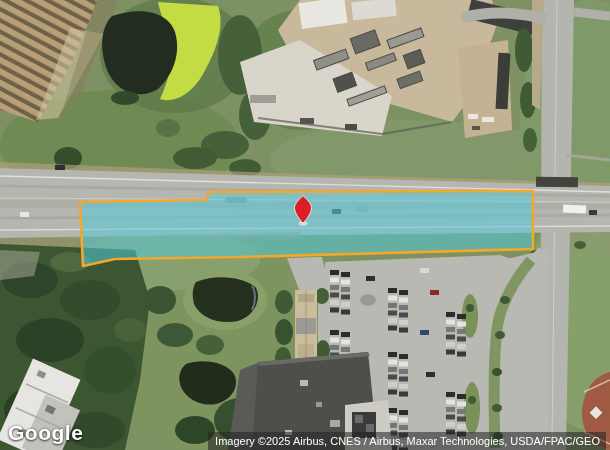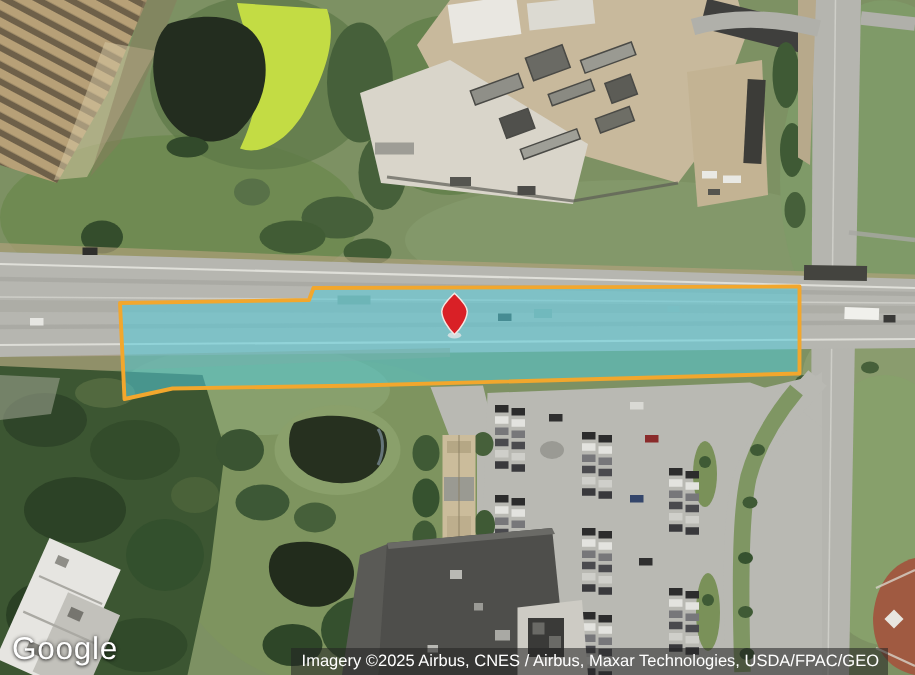--- a/index.html
+++ b/index.html
@@ -3,26 +3,26 @@
 <meta charset="utf-8">
 <style>
   html,body{margin:0;padding:0;background:#222;}
   .map-viewport{
     position:relative;width:610px;height:450px;overflow:hidden;
     font-family:"Liberation Sans",sans-serif;background:#7d9163;
   }
   .map-viewport svg{position:absolute;inset:0;display:block;}
   .google-logo{
     position:absolute;left:8px;bottom:5px;
-    font-size:21px;font-weight:400;letter-spacing:.5px;color:#fff;
+    font-size:21px;font-weight:700;letter-spacing:.5px;color:#fff;
     text-shadow:0 1px 2px rgba(0,0,0,.65),0 0 3px rgba(0,0,0,.45);
     cursor:pointer;user-select:none;
   }
   .attribution-bar{
-    position:absolute;right:18px;bottom:0;height:18px;line-height:18px;
+    position:absolute;right:4px;bottom:0;height:18px;line-height:18px;
     background:rgba(35,35,35,.55);padding:0 6px 0 7px;
     font-size:11px;color:#fff;white-space:nowrap;
   }
 </style>
 </head>
 <body>
 
 <div class="map-viewport">
 <svg viewBox="0 0 610 450" width="610" height="450" xmlns="http://www.w3.org/2000/svg">
   <defs>

